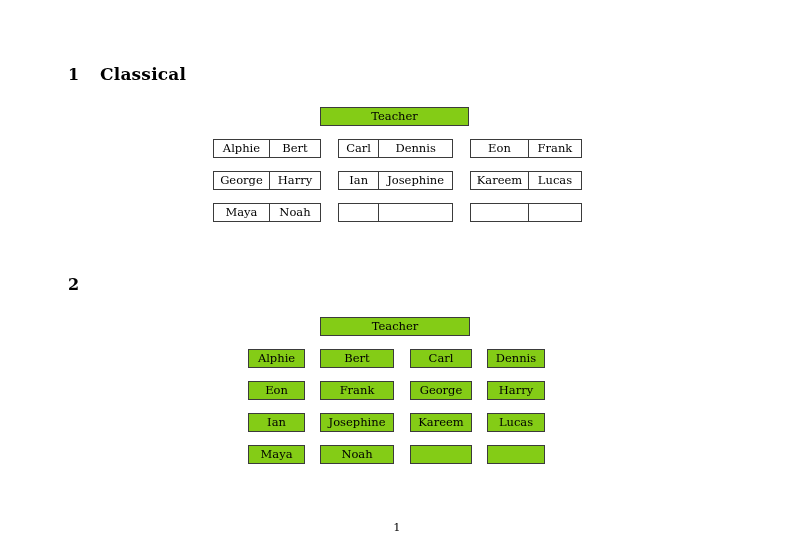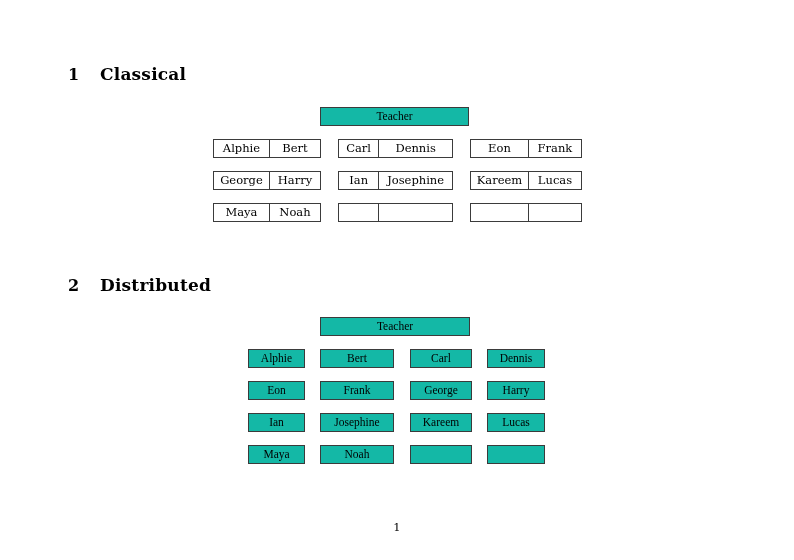--- a/index.html
+++ b/index.html
@@ -43,28 +43,27 @@
     text-align: center;
   }
   #heading-classical   { left: 68px; top: 64px; }
   #heading-distributed { left: 68px; top: 275px; }
 
   
   .box {
     position: absolute;
     box-sizing: border-box;
     border: 1px solid #3b3b3b;
-    background: #14b8a6;
+    background: #84cc16;
     height: 19px;
     line-height: 17px;
     font-size: 11.5px;
     text-align: center;
     white-space: nowrap;
     overflow: hidden;
-    font-family: Liberation Serif, serif;
   }
 
   
   .teacher-box {
     font-size: 11.5px;
   }
 
   
   .pair-group {
     position: absolute;
@@ -144,21 +143,20 @@
     <span class="cell first" style="width:58px;">Kareem</span>
     <span class="cell second" style="width:54px;">Lucas</span>
   </div>
   <div class="pair-group" style="left:470px; top:203px; width:112px;">
     <span class="cell first" style="width:58px;"></span>
     <span class="cell second" style="width:54px;"></span>
   </div>
 
   <div class="section-heading" id="heading-distributed">
     <span class="sec-num">2</span>
-    <span class="sec-title">Distributed</span>
   </div>
 
   <div class="box teacher-box" style="left:320px; top:317px; width:150px;">Teacher</div>
 
   <div class="box" style="left:248px; top:349px; width:57px;">Alphie</div>
   <div class="box" style="left:320px; top:349px; width:74px;">Bert</div>
   <div class="box" style="left:410px; top:349px; width:62px;">Carl</div>
   <div class="box" style="left:487px; top:349px; width:58px;">Dennis</div>
 
   <div class="box" style="left:248px; top:381px; width:57px;">Eon</div>

